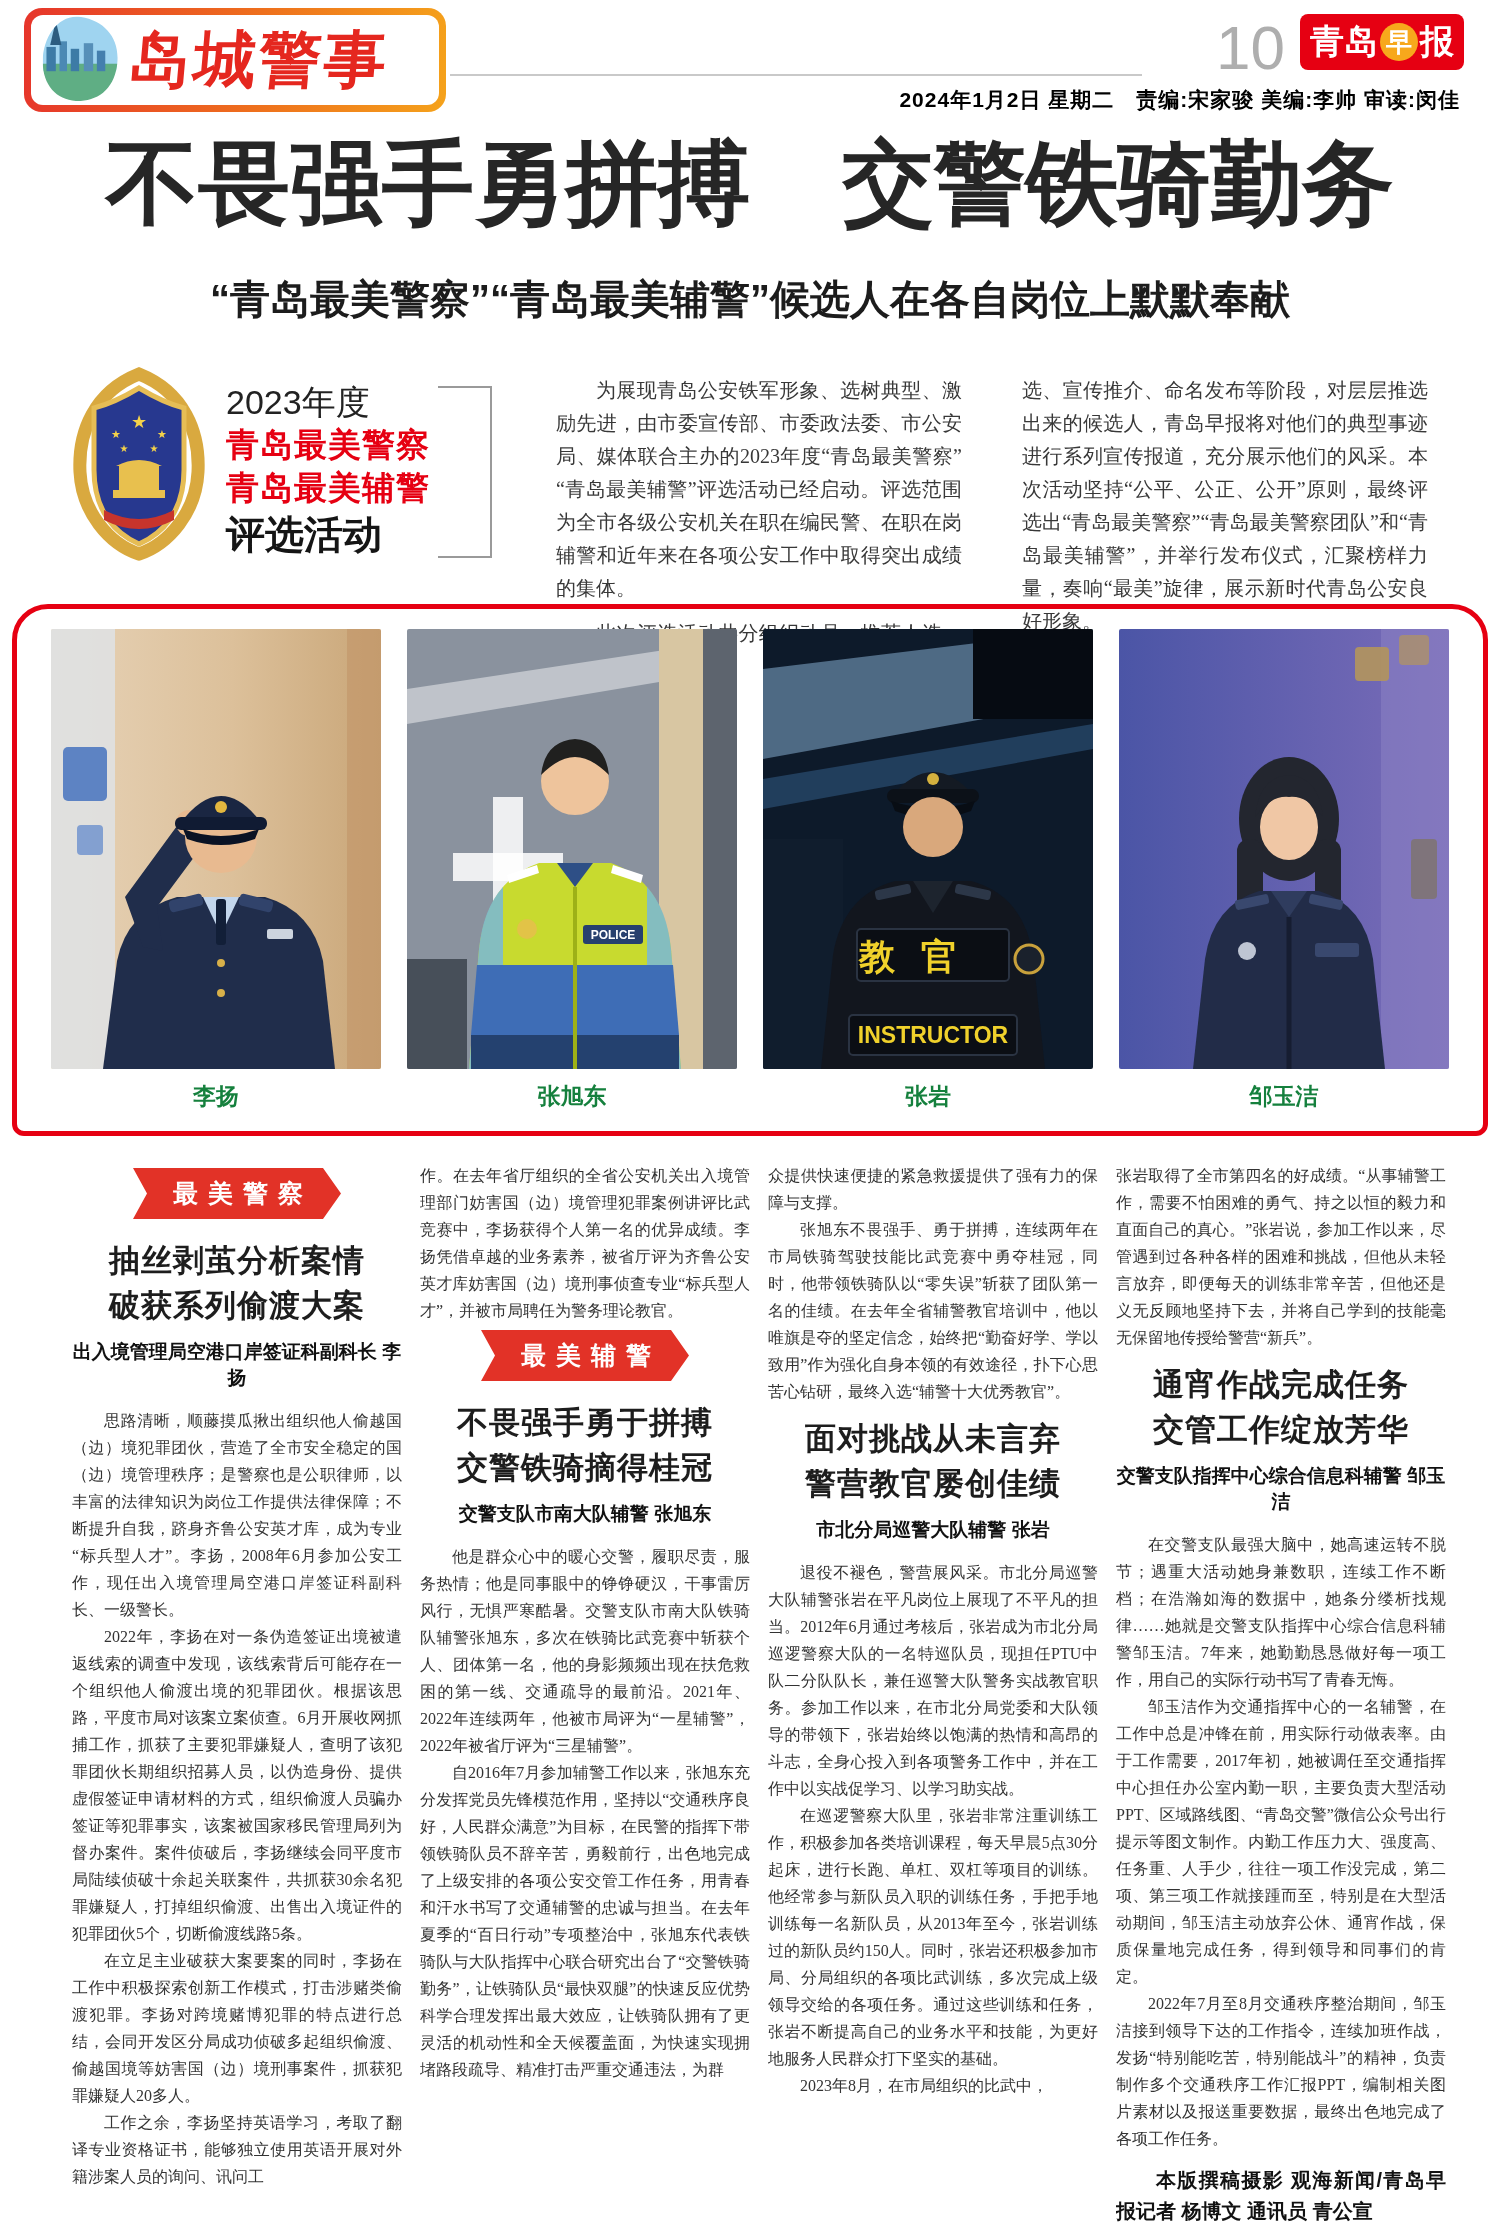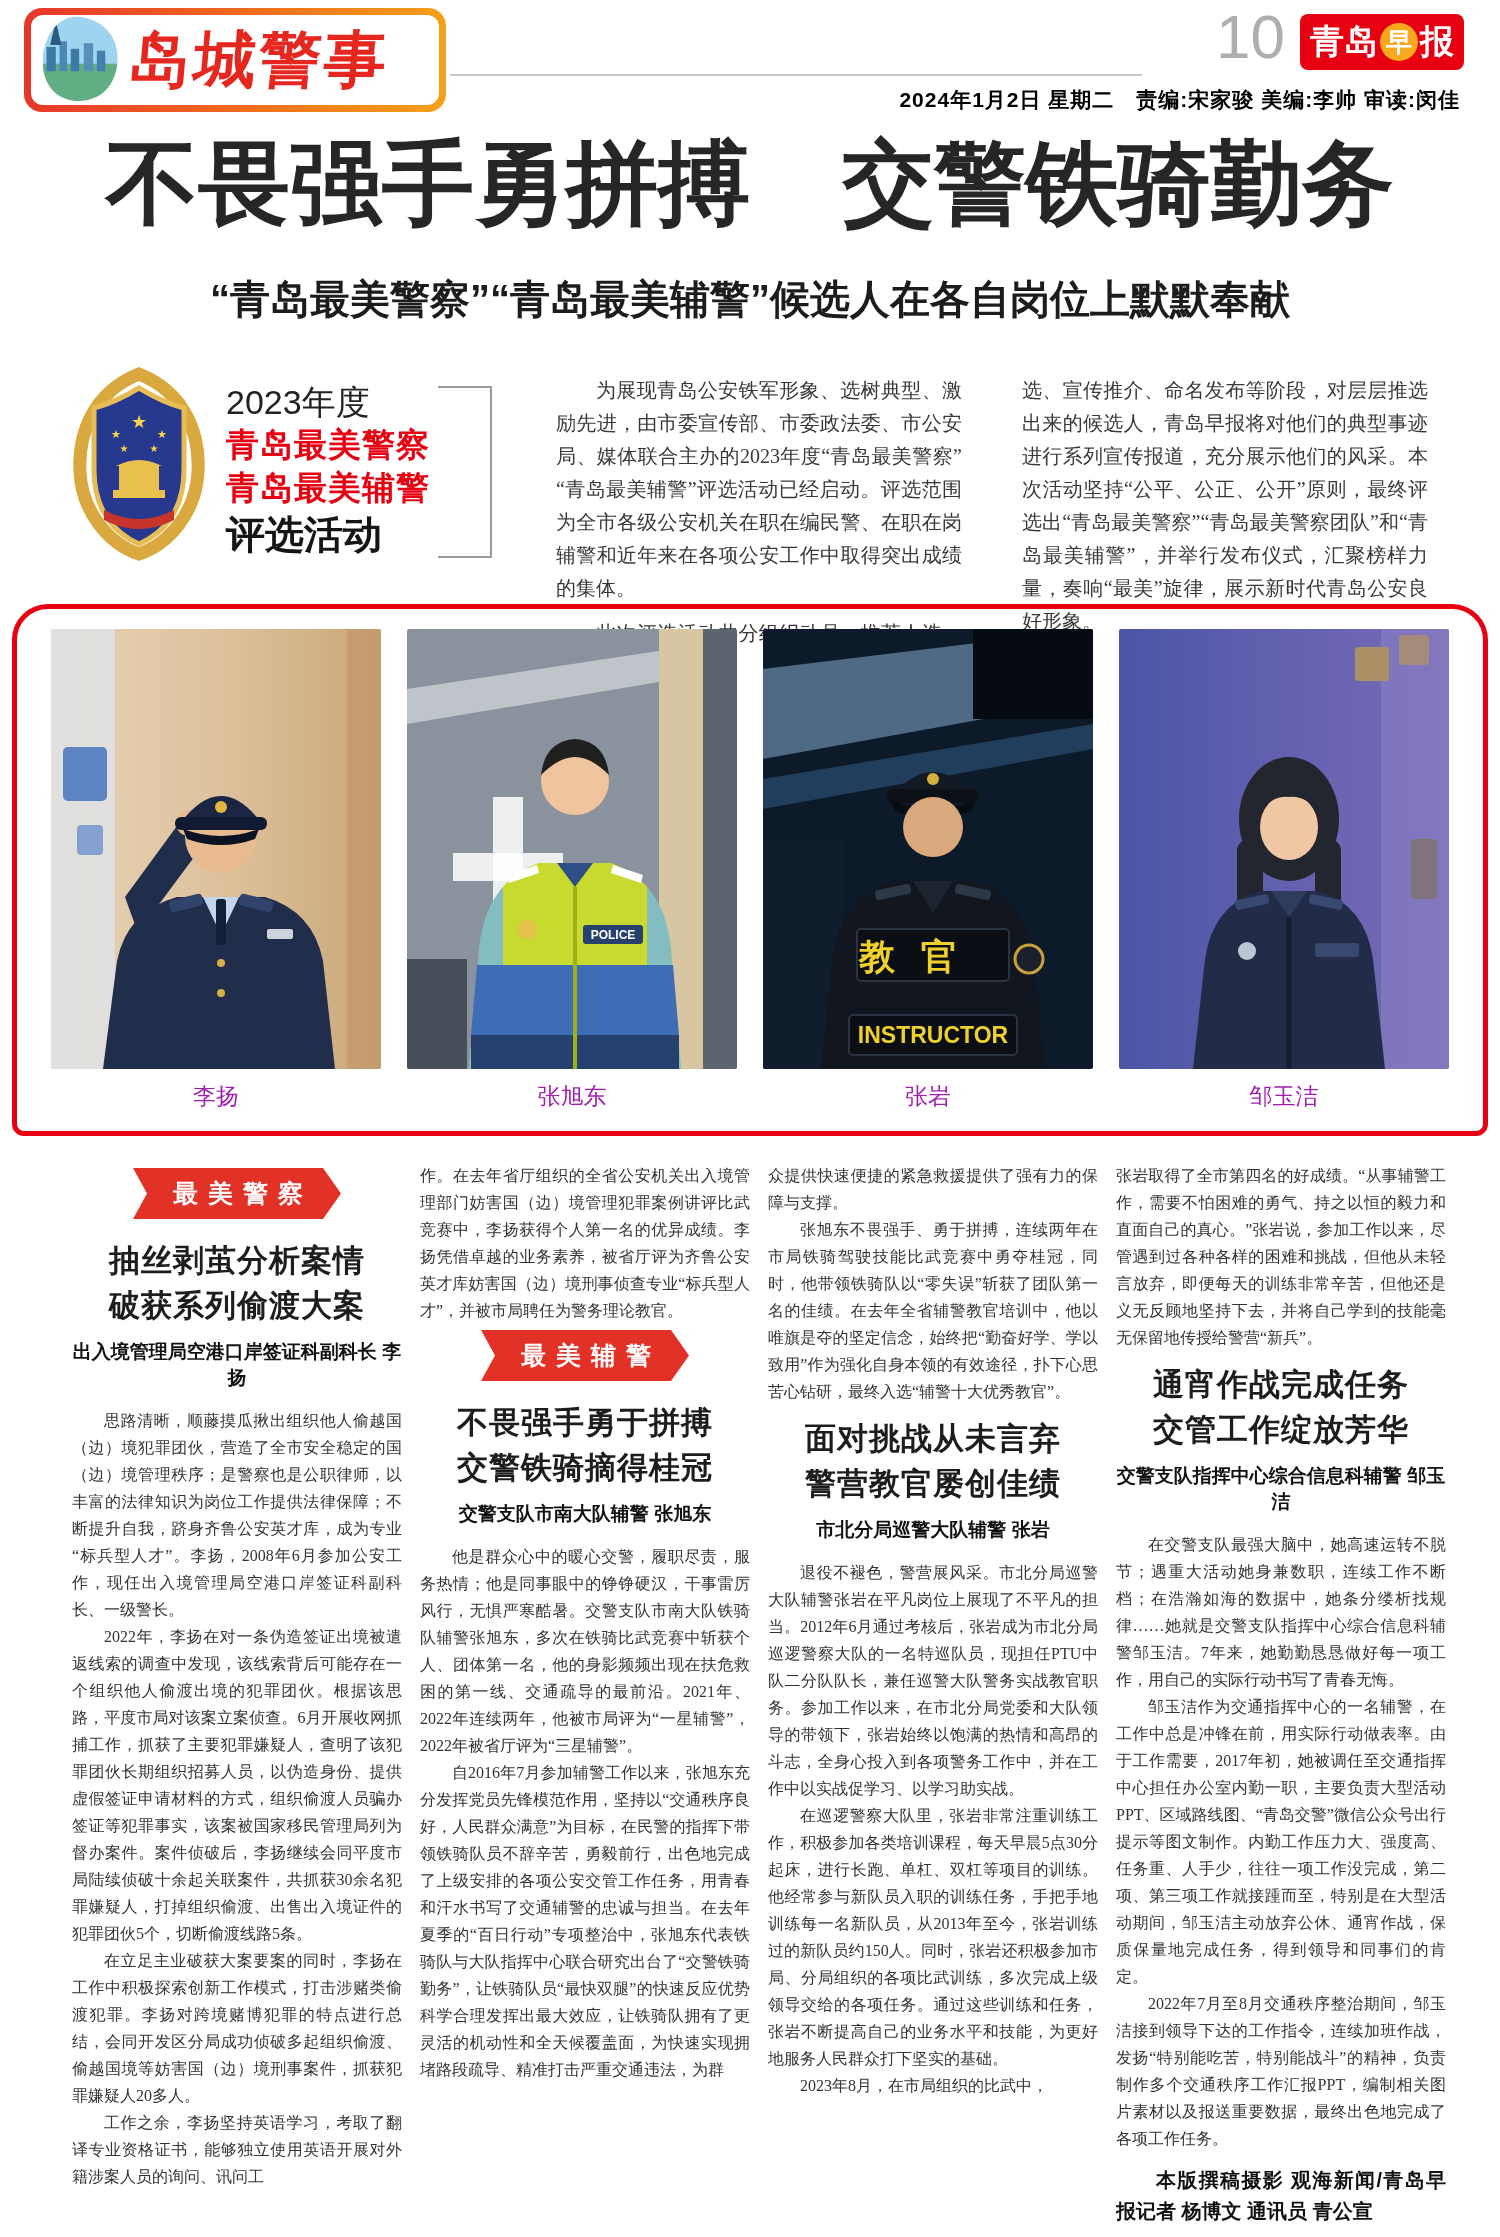--- a/index.html
+++ b/index.html
@@ -8,21 +8,21 @@
 
   
   .section-logo{position:absolute;left:24px;top:8px;width:422px;height:104px;
     background:linear-gradient(95deg,#e6352b 0%,#ee6f1d 55%,#f5a21b 100%);
     border-radius:18px;padding:7px;box-sizing:border-box;}
   .section-logo-inner{background:#fff;border-radius:12px;height:100%;display:flex;
     align-items:center;padding:0 8px;box-sizing:border-box;gap:6px;}
   .section-logo-text{font-weight:900;font-size:62px;color:#e5271f;letter-spacing:3px;
     transform:skewX(-5deg);white-space:nowrap;}
   .header-rule{position:absolute;left:450px;top:74px;width:692px;height:2px;background:#c9c9c9;}
-  .page-num{position:absolute;left:1216px;top:1px;font-size:62px;color:#aeaeae;font-weight:400;}
+  .page-num{position:absolute;left:1216px;top:12px;font-size:62px;color:#aeaeae;font-weight:400;}
   .brand{position:absolute;left:1300px;top:14px;height:56px;background:#e60012;border-radius:8px;
     display:flex;align-items:center;padding:0 10px;gap:2px;color:#fff;font-weight:900;font-size:34px;}
   .brand-circle{width:38px;height:38px;border-radius:50%;background:#f7a81c;display:flex;
     align-items:center;justify-content:center;font-size:26px;color:#fff;}
   .dateline{position:absolute;right:40px;top:86px;font-size:21px;font-weight:600;color:#000;
     letter-spacing:1px;}
 
   
   .headline{position:absolute;left:0;top:122px;width:100%;text-align:center;font-size:92px;
     font-weight:900;color:#262626;letter-spacing:0;white-space:nowrap;}
@@ -44,21 +44,21 @@
     line-height:33px;text-align:justify;text-indent:2em;color:#383838;}
   .intro-para.noindent{text-indent:0;}
 
   
   .photo-frame{position:absolute;left:12px;top:604px;width:1476px;height:532px;box-sizing:border-box;
     border:5px solid #e60012;border-radius:36px 36px 12px 12px;padding:20px 34px 0;
     display:flex;justify-content:space-between;}
   .photo-card{margin:0;width:330px;flex:none;}
   .photo{width:330px;height:440px;display:block;border-radius:2px;}
   .caption{margin-top:12px;text-align:center;font-family:"Liberation Serif","DejaVu Serif",serif;
-    font-size:23px;color:#a21caf;}
+    font-size:23px;color:#15803d;font-weight:bold;}
 
   
   .body-cols{position:absolute;left:72px;top:1162px;width:1374px;height:1065px;display:flex;gap:18px;}
   .col{flex:1;overflow:hidden;position:relative;}
   .b-ribbon{display:block;width:max-content;margin:6px auto 20px;background:#e23227;color:#fff;
     font-size:25px;font-weight:700;letter-spacing:10px;padding:9px 28px 9px 40px;
     clip-path:polygon(0 0,calc(100% - 18px) 0,100% 50%,calc(100% - 18px) 100%,0 100%,14px 50%);}
   .b-title{margin:12px 0 10px;font-size:31px;font-weight:900;line-height:1.45;text-align:center;
     color:#1d1d1d;white-space:pre-line;letter-spacing:1px;}
   .b-byline{font-size:19px;font-weight:700;text-align:center;color:#111;margin:0 0 16px;}

